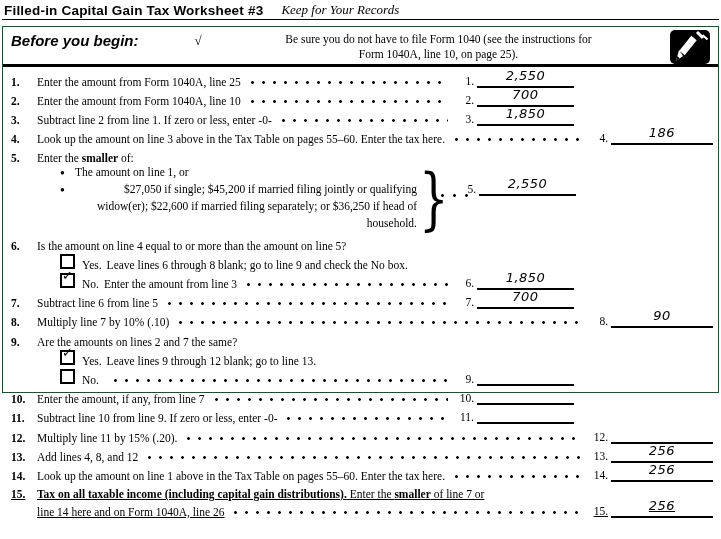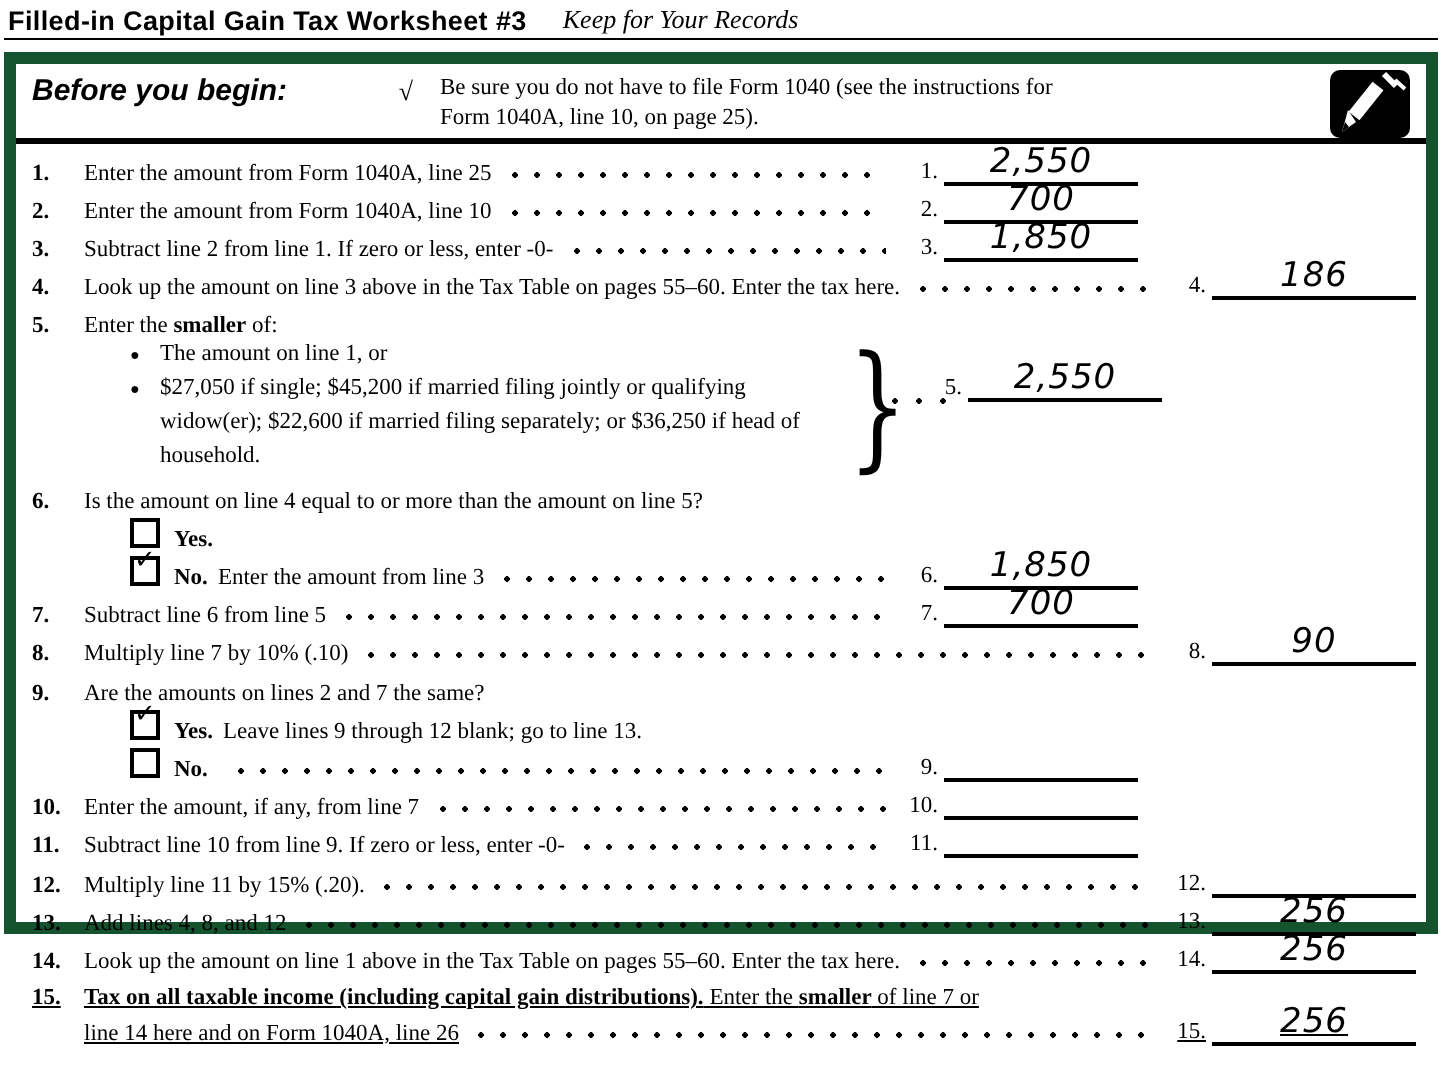--- a/index.html
+++ b/index.html
@@ -7,56 +7,56 @@
     width:721px;height:539px;background:#fff;color:#000;position:relative;
     font-family:"Liberation Serif",serif;font-size:11.5px;box-sizing:border-box;
     padding:1px 2px 0 2px;
   }
   
   .titlebar{display:flex;justify-content:flex-start;align-items:flex-end;
     border-bottom:1.5px solid #000;height:17px;padding:0 2px 1px 2px;}
   .title{font-family:"Liberation Sans",sans-serif;font-weight:bold;font-size:13.5px;letter-spacing:.2px;}
   .keep{font-family:"Liberation Serif",serif;font-style:italic;font-size:13px;margin-left:18px;}
   
-  .box{margin-top:6px;border:6px solid #14532d;height:441px;box-sizing:border-box;background:#fff;}
+  .box{margin-top:6px;border:1px solid #14532d;height:367px;box-sizing:border-box;background:#fff;}
   
   .byb{display:flex;align-items:flex-start;border-bottom:3px solid #000;height:40px;
     box-sizing:border-box;padding:5px 6px 0 8px;}
   .byb-label{font-family:"Liberation Sans",sans-serif;font-weight:bold;font-style:italic;
     font-size:15px;width:170px;flex:none;}
   .byb-check{width:34px;flex:none;text-align:center;font-size:13px;padding-top:1px;}
-  .byb-text{flex:1;line-height:15px;font-size:11.5px;}
+  .byb-text{flex:1;line-height:15px;font-size:11.5px;text-align:center;}
   .pencil{flex:none;margin:-2px 2px 0 8px;}
   
   .body{padding-top:2px;}
   .row{display:flex;align-items:flex-end;height:19px;position:relative;}
   .num{width:34px;flex:none;box-sizing:border-box;padding-left:8px;font-weight:bold;}
   .txt{flex:none;white-space:nowrap;}
-  .blb{font-weight:bold;flex:none;margin-right:5px;white-space:nowrap;}
+  .blb{font-weight:normal;flex:none;margin-right:5px;white-space:nowrap;}
   .leader{flex:1;height:12px;margin:0 6px 4px 10px;align-self:flex-end;
     background-image:radial-gradient(circle at 1.5px 1.5px,#000 1.3px,transparent 1.5px);
     background-size:11px 3px;background-repeat:repeat-x;background-position:left bottom;}
   .entry{display:flex;align-items:flex-end;width:120px;flex:none;}
   .entry.outer{width:125px;}
   .elabel{width:20px;flex:none;text-align:right;margin-right:3px;padding-bottom:1px;}
   .eline{flex:1;border-bottom:2px solid #000;height:17px;line-height:14px;text-align:center;}
-  .hand{font-family:"DejaVu Sans",sans-serif;font-style:italic;font-size:17px;letter-spacing:.5px;}
+  .hand{font-family:"DejaVu Sans",sans-serif;font-style:italic;font-size:13px;letter-spacing:.5px;}
   .gap-in{width:144px;flex:none;}
   .gap-out{width:5px;flex:none;}
   
   .cindent{width:23px;flex:none;}
   .cb{width:11px;height:11px;border:2px solid #000;flex:none;margin:0 7px 2px 0;position:relative;}
   .chk{position:absolute;left:0px;top:-6px;font-family:"DejaVu Sans",sans-serif;
     font-size:13px;font-weight:bold;line-height:13px;}
   
   .l5block{position:relative;height:68px;}
   .brow{display:flex;padding-left:57px;line-height:17px;}
   .bullet{width:15px;flex:none;font-size:8px;line-height:17px;}
   .btxt{line-height:17px;}
-  .b2{width:342px;}
+  .b2{width:342px;text-align:right;}
   .brace{position:absolute;left:416px;top:-3px;font-family:"DejaVu Serif",serif;
     font-size:62px;font-weight:100;transform:scaleX(.75) scaleY(1.1);transform-origin:left top;line-height:68px;}
   .l5dots{position:absolute;left:438px;top:21px;width:36px;height:12px;
     background-image:radial-gradient(circle at 1.5px 1.5px,#000 1.3px,transparent 1.5px);
     background-size:12px 3px;background-repeat:repeat-x;background-position:left bottom;}
   .l5entry{position:absolute;left:453px;top:13px;}
   .row15{height:18px;text-decoration:underline;}
   .m1{margin-top:1px;}
 </style>
 </head>
@@ -160,20 +160,21 @@
         <span class="num">6.</span>
         <span class="txt">Is the amount on line 4 equal to or more than the amount on line 5?</span>
       </div>
       <div class="row">
         <span class="num"></span>
         <span class="cindent"></span>
         <span class="cb">
             <span class="chk"></span>
           </span>
         <span class="blb">Yes.</span>
+        <span class="txt">Leave lines 6 through 8 blank; go to line 9 and check the  No  box.</span>
       </div>
       <div class="row">
         <span class="num"></span>
         <span class="cindent"></span>
         <span class="cb">
             <span class="chk">✓</span>
           </span>
         <span class="blb">No.</span>
         <span class="txt">Enter the amount from line 3</span>
         <span class="leader"></span>

